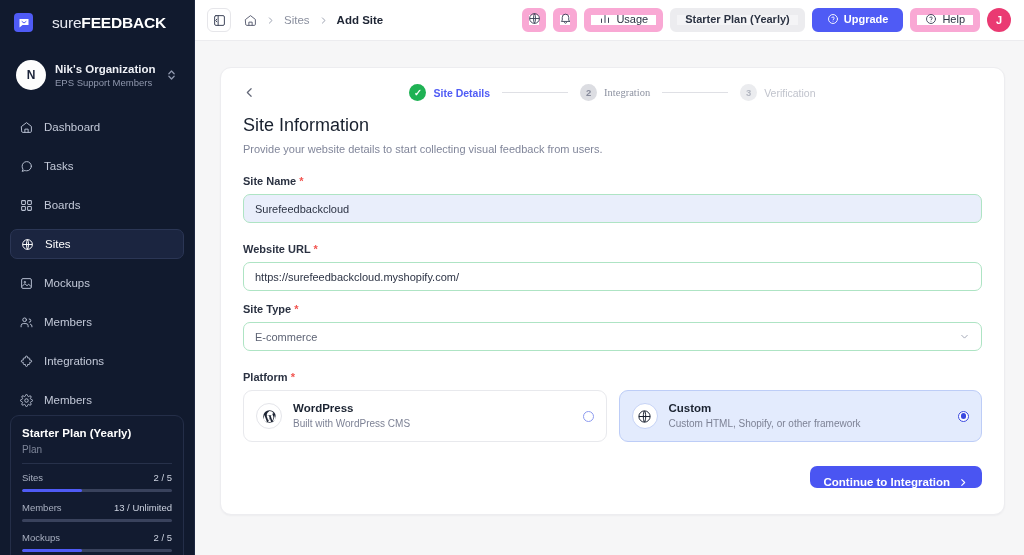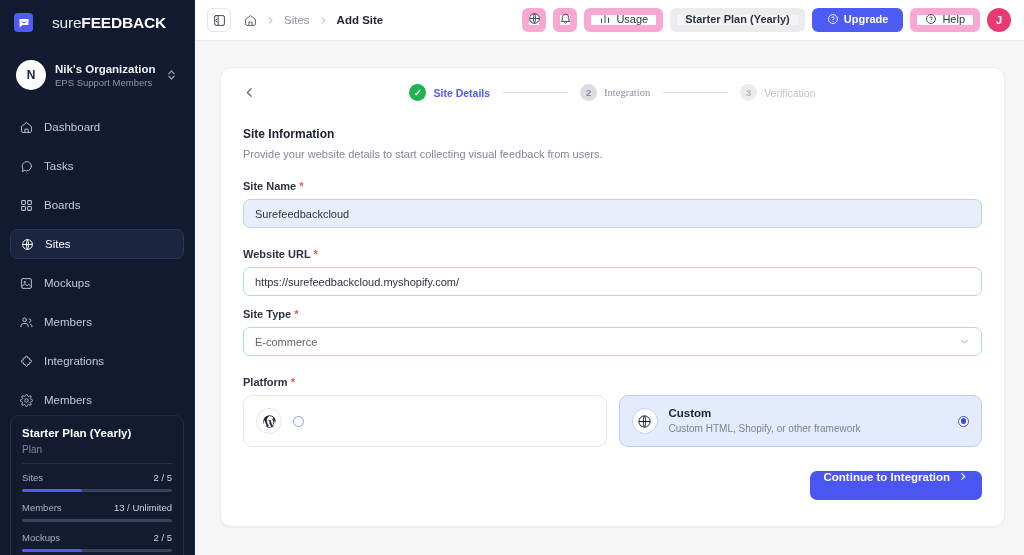--- a/index.html
+++ b/index.html
@@ -127,21 +127,21 @@
   .step.done .step-badge { background: #1fb254; color: #fff; }
   .step.todo .step-badge { background: #dcdde2; color: #85899a; }
   .step.future .step-badge { background: #ebecef; color: #b2b6c1; }
   .step-label { font-size: 10.5px; font-weight: 600; }
   .step.done .step-label { color: #4f5bf5; }
   .step.todo .step-label { color: #8d92a1; font-weight: 400; font-family: Liberation Serif, serif; }
   .step.future .step-label { color: #c0c3cc; font-weight: 400; }
   .step-line { width: 66px; height: 1px; background: #dfe0e5; margin: 0 12px; }
 
   .form { padding: 0 22px 0 22px; }
-  .sec-title { font-size: 12px; font-weight: 700; color: #18202e; margin: 22px 0 0 0; }
+  .sec-title { font-size: 18px; font-weight: 400; color: #18202e; margin: 10px 0 0 0; }
   .sec-sub { font-size: 11px; color: #81869a; margin-top: 7px; }
 
   .field { margin-top: 20px; }
   .flabel { font-size: 11px; color: #2b3242; font-weight: 600; margin-bottom: 7px; display: block; }
   .req { color: #f2544f; font-size: 11px; }
 
   .input {
     width: 100%; height: 29px; border-radius: 7px;
     border: 1px solid #aee4c4; background: #fff;
     font-size: 11px; color: #2c3344; padding: 0 11px;
@@ -178,22 +178,22 @@
   .radio {
     width: 11px; height: 11px; border-radius: 50%; border: 1.4px solid #8d9bf0;
     flex: 0 0 11px; display: flex; align-items: center; justify-content: center; background: #fff;
   }
   .radio.on { border-color: #3b49e0; }
   .radio.on::after { content: ""; width: 5.5px; height: 5.5px; border-radius: 50%; background: #3b49e0; }
 
   .actions { display: flex; justify-content: flex-end; margin-top: 24px; }
   .cta {
     background: #4a55f2; color: #fff; border: none; border-radius: 7px;
-    height: 29px; padding: 0 14px; font-size: 11.5px; font-weight: 600;
-    display: flex; align-items: flex-start; gap: 8px; cursor: pointer;
+    height: 22px; padding: 0 14px; font-size: 11.5px; font-weight: 600;
+    display: flex; align-items: flex-end; gap: 8px; cursor: pointer;
     font-family: "Liberation Sans", sans-serif;
   }
   svg { display: block; }
 </style>
 </head>
 <body>
 
 <div class="app">
 
   <aside class="sidebar">
@@ -500,20 +500,24 @@
               <span class="req">*</span>
             </span>
             <div class="platform-row">
 
               <div class="pcard">
                 <span class="pico">
                   <svg width="15" height="15" viewBox="0 0 24 24" fill="#1d2433">
                       <path d="M12 2a10 10 0 100 20 10 10 0 000-20zm0 1.3a8.7 8.7 0 016.8 3.3h-.5c-.9 0-1.6.8-1.6 1.7 0 .8.5 1.5.9 2.3.4.7.6 1.5.6 2.7 0 1.6-1.6 5.4-1.6 5.4l-2.7-8c.5 0 .9-.1.9-.1.4 0 .4-.7-.1-.6 0 0-1.3.1-2.2.1-.8 0-2.2-.1-2.2-.1-.5 0-.5.6-.1.6 0 0 .4.1.9.1l1.3 3.6-1.9 5.6-3.1-9.2c.5 0 .9-.1.9-.1.4 0 .4-.7-.1-.6 0 0-.4 0-.9.1A8.7 8.7 0 0112 3.3zM3.8 9.4l4.6 12.4A8.7 8.7 0 013.3 12c0-.9.2-1.8.5-2.6zm12.9 12L20 12.4c.3-.9.4-1.6.4-2.3v-.5c.6 1.2.9 2.6.9 4.1a8.7 8.7 0 01-4.6 7.7zM12 20.7c-.8 0-1.6-.1-2.3-.3l2.4-6.9 2.4 6.8c-.8.3-1.6.4-2.5.4z"></path>
                     </svg>
                 </span>
+                <span class="ptext">
+                  <span class="pname" style="display:block">WordPress</span>
+                  <span class="pdesc" style="display:block">Built with WordPress CMS</span>
+                </span>
                 <span class="radio"></span>
               </div>
 
               <div class="pcard selected">
                 <span class="pico">
                   <svg width="15" height="15" viewBox="0 0 24 24" fill="none" stroke="#1d2433" stroke-width="1.6">
                       <circle cx="12" cy="12" r="9"></circle>
                       <path d="M3 12h18M12 3c2.5 2.5 2.5 15 0 18M12 3c-2.5 2.5-2.5 15 0 18"></path>
                     </svg>
                 </span>

